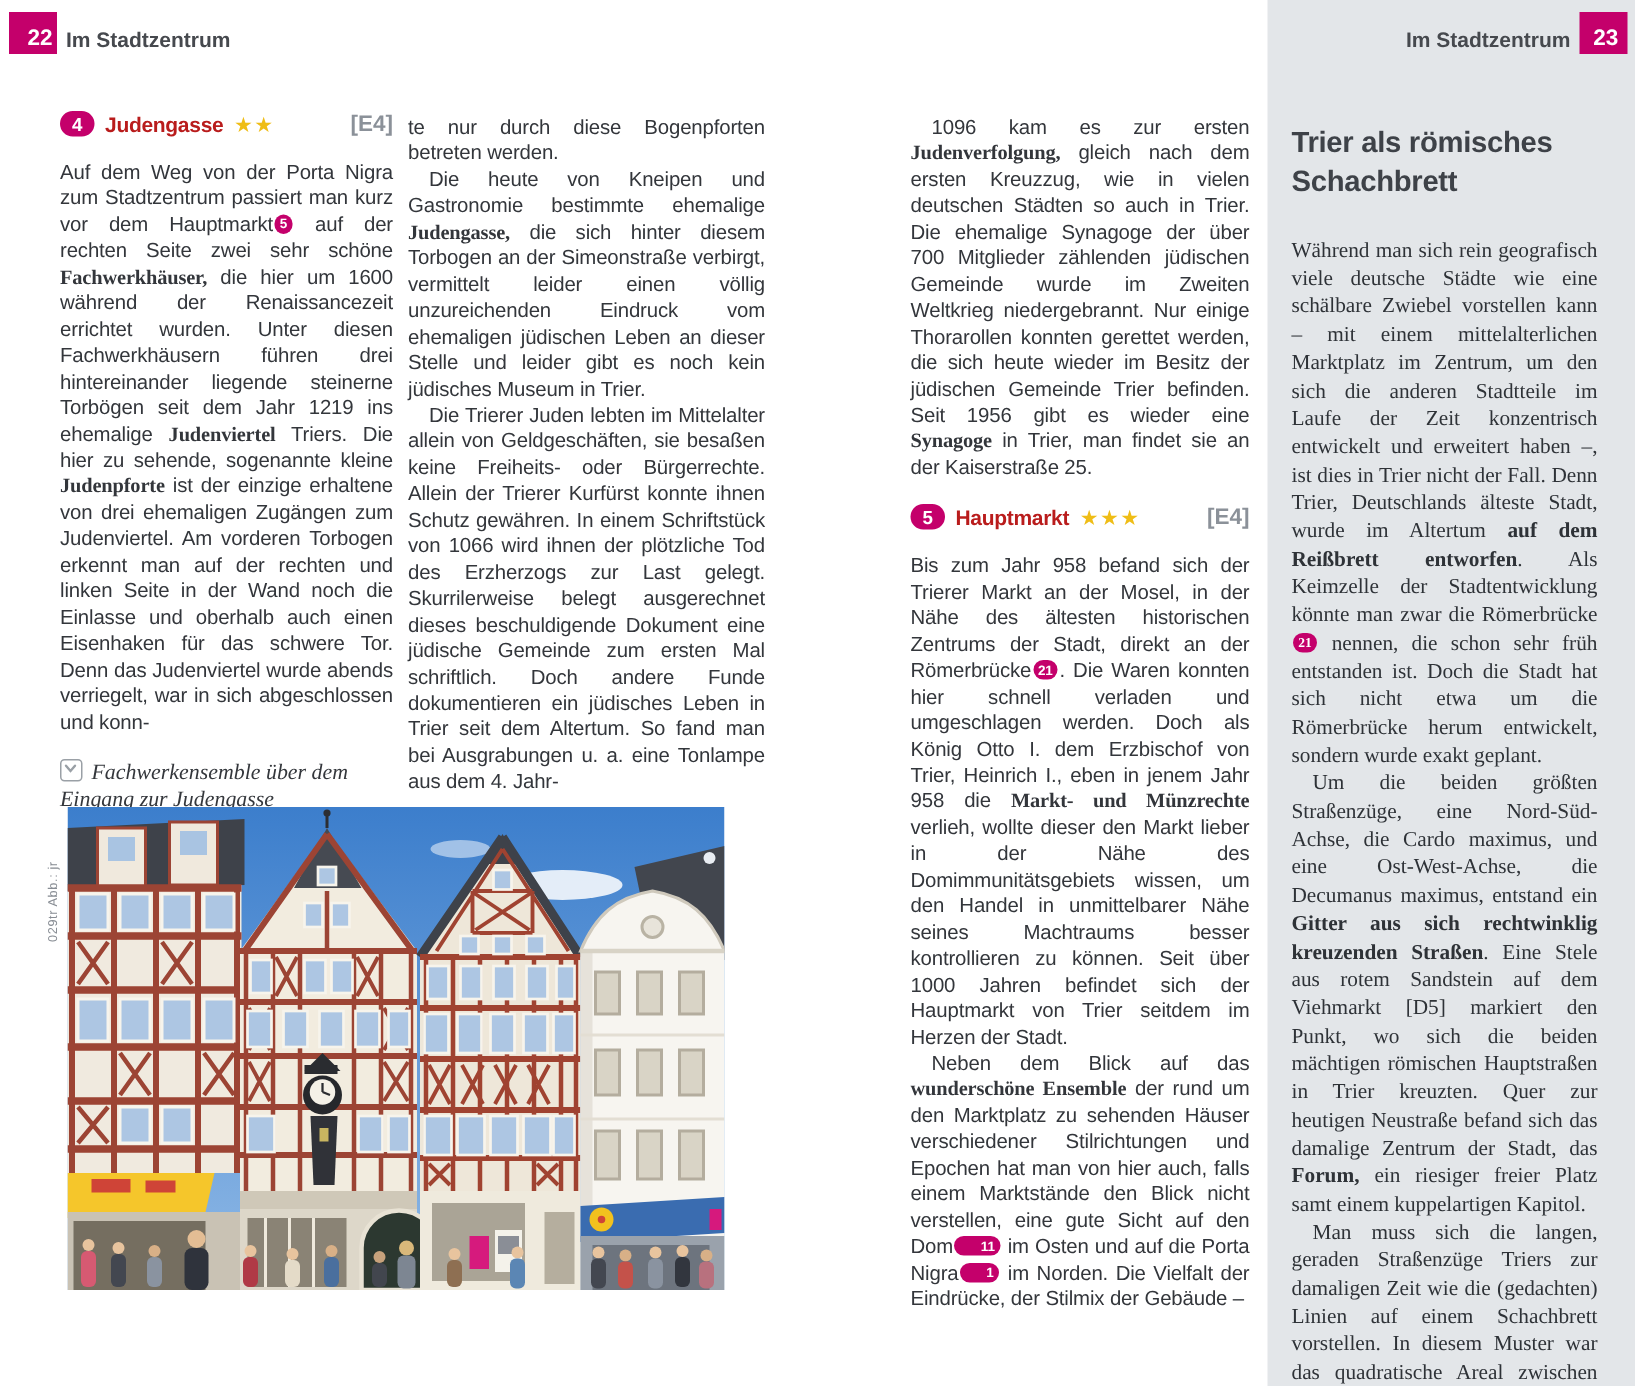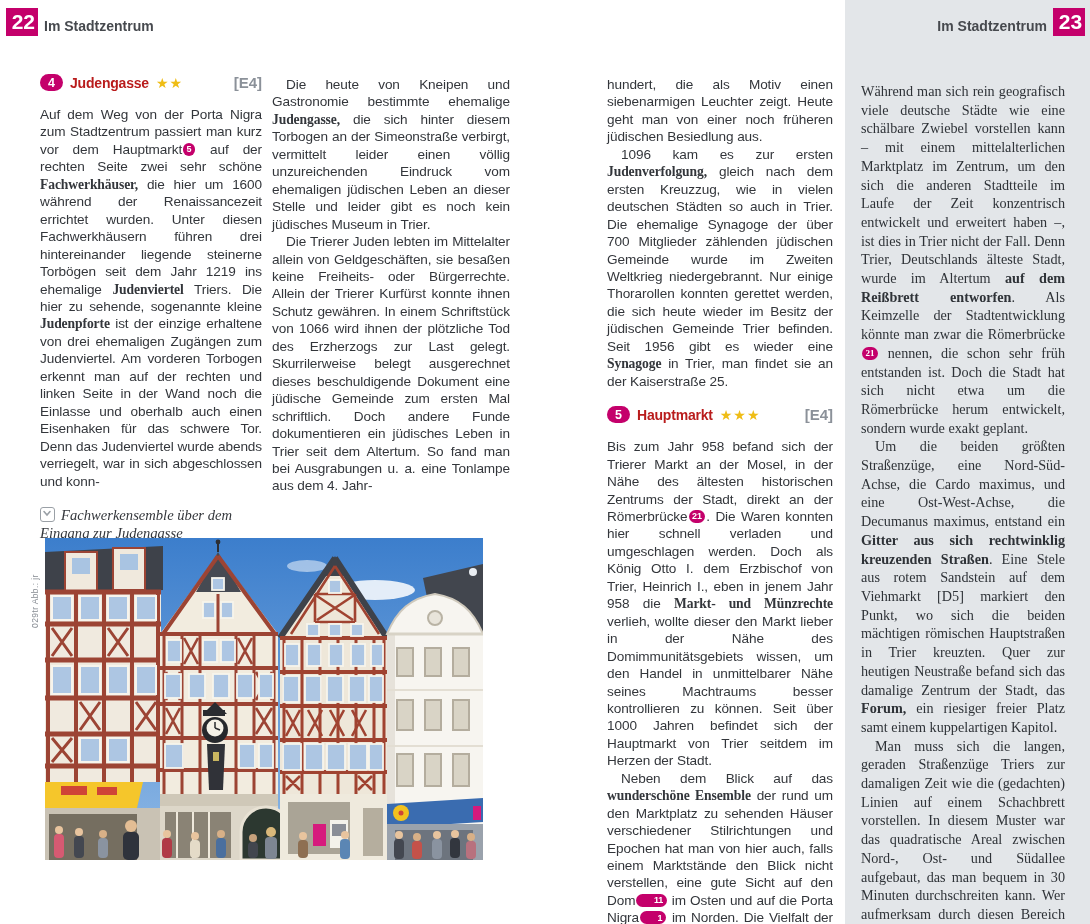--- a/index.html
+++ b/index.html
@@ -4,21 +4,21 @@
 <style>
   html,body{margin:0;padding:0;background:#fff;}
   .page{position:relative;width:1090px;height:924px;background:#ffffff;overflow:hidden;
         font-family:"Liberation Sans",sans-serif;color:#33363b;}
   
   .sidebar-bg{position:absolute;left:845px;top:0;width:245px;height:924px;background:#e3e6e9;}
   
   .hdr{position:absolute;top:8px;display:flex;align-items:stretch;height:28px;}
   .hdr-left{left:6px;}
   .hdr-right{right:5px;flex-direction:row;}
-  .pagenum-block{background:#c4006b;color:#fff;font-weight:bold;font-size:21px;
+  .pagenum-block{background:#c4006b;color:#fff;font-weight:bold;font-size:15px;
                  width:32px;display:flex;align-items:flex-end;padding-bottom:2px;box-sizing:border-box;}
   .pagenum-block.pn-left{justify-content:flex-end;padding-right:3px;}
   .pagenum-block.pn-right{justify-content:center;padding-left:3px;}
   .hdr-label{color:#46494e;font-weight:bold;font-size:14px;display:flex;align-items:flex-end;
              padding:0 6px 2px 6px;}
   
   .col{position:absolute;text-align:justify;}
   .col1{left:40px;top:74px;width:222px;}
   .col2{left:272px;top:76px;width:238px;}
   .col3{left:607px;top:76px;width:226px;}
@@ -82,20 +82,21 @@
     </div>
     <p class="body-text"><span>Auf dem Weg von der Porta Nigra zum Stadtzentrum passiert man kurz vor dem Hauptmarkt</span><span class="mk">5</span><span> auf der rechten Seite zwei sehr schöne </span><span class="b">Fachwerkhäuser,</span><span> die hier um 1600 während der Renaissancezeit errichtet wurden. Unter diesen Fachwerkhäusern führen drei hintereinander liegende steinerne Torbögen seit dem Jahr 1219 ins ehemalige </span><span class="b">Judenviertel</span><span> Triers. Die hier zu sehende, sogenannte kleine </span><span class="b">Judenpforte</span><span> ist der einzige erhaltene von drei ehemaligen Zugängen zum Judenviertel. Am vorderen Torbogen erkennt man auf der rechten und linken Seite in der Wand noch die Einlasse und oberhalb auch einen Eisenhaken für das schwere Tor. Denn das Judenviertel wurde abends verriegelt, war in sich abgeschlossen und konn-</span></p>
     <div class="caption">
       <span class="cap-icon"><svg width="10" height="8" viewBox="0 0 10 8">
             <path d="M2 1.5 L5 5 L8 1.5" fill="none" stroke="#9aa0a6" stroke-width="1.6" stroke-linecap="round"></path>
           </svg></span><span>Fachwerkensemble über dem Eingang zur Judengasse</span>
     </div>
   </div>
 
   <div class="col col2">
+    <p class="body-text"><span>te nur durch diese Bogenpforten betreten werden.</span></p>
     <p class="body-text indent"><span>Die heute von Kneipen und Gastronomie bestimmte ehemalige </span><span class="b">Judengasse,</span><span> die sich hinter diesem Torbogen an der Simeonstraße verbirgt, vermittelt leider einen völlig unzureichenden Eindruck vom ehemaligen jüdischen Leben an dieser Stelle und leider gibt es noch kein jüdisches Museum in Trier.</span></p>
     <p class="body-text indent"><span>Die Trierer Juden lebten im Mittelalter allein von Geldgeschäften, sie besaßen keine Freiheits- oder Bürgerrechte. Allein der Trierer Kurfürst konnte ihnen Schutz gewähren. In einem Schriftstück von 1066 wird ihnen der plötzliche Tod des Erzherzogs zur Last gelegt. Skurrilerweise belegt ausgerechnet dieses beschuldigende Dokument eine jüdische Gemeinde zum ersten Mal schriftlich. Doch andere Funde dokumentieren ein jüdisches Leben in Trier seit dem Altertum. So fand man bei Ausgrabungen u. a. eine Tonlampe aus dem 4. Jahr-</span></p>
   </div>
 
   <div class="photo-credit">029tr Abb.: jr</div>
 
   <div class="photo">
     <svg width="438" height="322" viewBox="0 0 438 322">
       <defs>
         <linearGradient id="sky" x1="0" y1="0" x2="0" y2="1">
@@ -317,31 +318,31 @@
           </g>
         <g>
             <circle cx="426" cy="299" r="4" fill="#d8b087"></circle>
             <rect x="421" y="303" width="10" height="18" rx="4" fill="#b8717e"></rect>
           </g>
       </g>
     </svg>
   </div>
 
   <div class="col col3">
-    <p class="body-text"><span>hundert, die als Motiv einen siebenarmigen Leuchter zeigt. Heute geht man von einer noch früheren jüdischen Besiedlung aus.</span></p>
     <p class="body-text indent"><span>1096 kam es zur ersten </span><span class="b">Judenverfolgung,</span><span> gleich nach dem ersten Kreuzzug, wie in vielen deutschen Städten so auch in Trier. Die ehemalige Synagoge der über 700 Mitglieder zählenden jüdischen Gemeinde wurde im Zweiten Weltkrieg niedergebrannt. Nur einige Thorarollen konnten gerettet werden, die sich heute wieder im Besitz der jüdischen Gemeinde Trier befinden. Seit 1956 gibt es wieder eine </span><span class="b">Synagoge</span><span> in Trier, man findet sie an der Kaiserstraße 25.</span></p>
     <div class="article-heading mid">
       <span class="num-badge">5</span>
       <span class="h-title">Hauptmarkt</span>
       <span class="h-stars">★★★</span>
       <span class="h-grid">[E4]</span>
     </div>
     <p class="body-text"><span>Bis zum Jahr 958 befand sich der Trierer Markt an der Mosel, in der Nähe des ältesten historischen Zentrums der Stadt, direkt an der Römerbrücke</span><span class="mk">21</span><span>. Die Waren konnten hier schnell verladen und umgeschlagen werden. Doch als König Otto I. dem Erzbischof von Trier, Heinrich I., eben in jenem Jahr 958 die </span><span class="b">Markt- und Münzrechte</span><span> verlieh, wollte dieser den Markt lieber in der Nähe des Domimmunitätsgebiets wissen, um den Handel in unmittelbarer Nähe seines Machtraums besser kontrollieren zu können. Seit über 1000 Jahren befindet sich der Hauptmarkt von Trier seitdem im Herzen der Stadt.</span></p>
     <p class="body-text indent"><span>Neben dem Blick auf das </span><span class="b">wunderschöne Ensemble</span><span> der rund um den Marktplatz zu sehenden Häuser verschiedener Stilrichtungen und Epochen hat man von hier auch, falls einem Marktstände den Blick nicht verstellen, eine gute Sicht auf den Dom</span><span class="mk">11</span><span> im Osten und auf die Porta Nigra</span><span class="mk">1</span><span> im Norden. Die Vielfalt der Eindrücke, der Stilmix der Gebäude –</span></p>
   </div>
 
   <div class="sidebar">
+    <h2 class="sb-title">Trier als römisches Schachbrett</h2>
     <p class="sb-text"><span>Während man sich rein geografisch viele deutsche Städte wie eine schälbare Zwiebel vorstellen kann – mit einem mittelalterlichen Marktplatz im Zentrum, um den sich die anderen Stadtteile im Laufe der Zeit konzentrisch entwickelt und erweitert haben –, ist dies in Trier nicht der Fall. Denn Trier, Deutschlands älteste Stadt, wurde im Altertum </span><span class="b">auf dem Reißbrett entworfen</span><span>. Als Keimzelle der Stadtentwicklung könnte man zwar die Römerbrücke</span><span class="mk">21</span><span> nennen, die schon sehr früh entstanden ist. Doch die Stadt hat sich nicht etwa um die Römerbrücke herum entwickelt, sondern wurde exakt geplant.</span></p>
     <p class="sb-text indent"><span>Um die beiden größten Straßenzüge, eine Nord-Süd-Achse, die Cardo maximus, und eine Ost-West-Achse, die Decumanus maximus, entstand ein </span><span class="b">Gitter aus sich rechtwinklig kreuzenden Straßen</span><span>. Eine Stele aus rotem Sandstein auf dem Viehmarkt [D5] markiert den Punkt, wo sich die beiden mächtigen römischen Hauptstraßen in Trier kreuzten. Quer zur heutigen Neustraße befand sich das damalige Zentrum der Stadt, das </span><span class="b">Forum,</span><span> ein riesiger freier Platz samt einem kuppelartigen Kapitol.</span></p>
     <p class="sb-text indent"><span>Man muss sich die langen, geraden Straßenzüge Triers zur damaligen Zeit wie die (gedachten) Linien auf einem Schachbrett vorstellen. In diesem Muster war das quadratische Areal zwischen Nord-, Ost- und Südallee aufgebaut, das man bequem in 30 Minuten durchschreiten kann. Wer aufmerksam durch diesen Bereich geht, kann einige Achsen der römischen Hauptstraßen noch erahnen.</span></p>
   </div>
 
 </div>
 
 </body></html>

